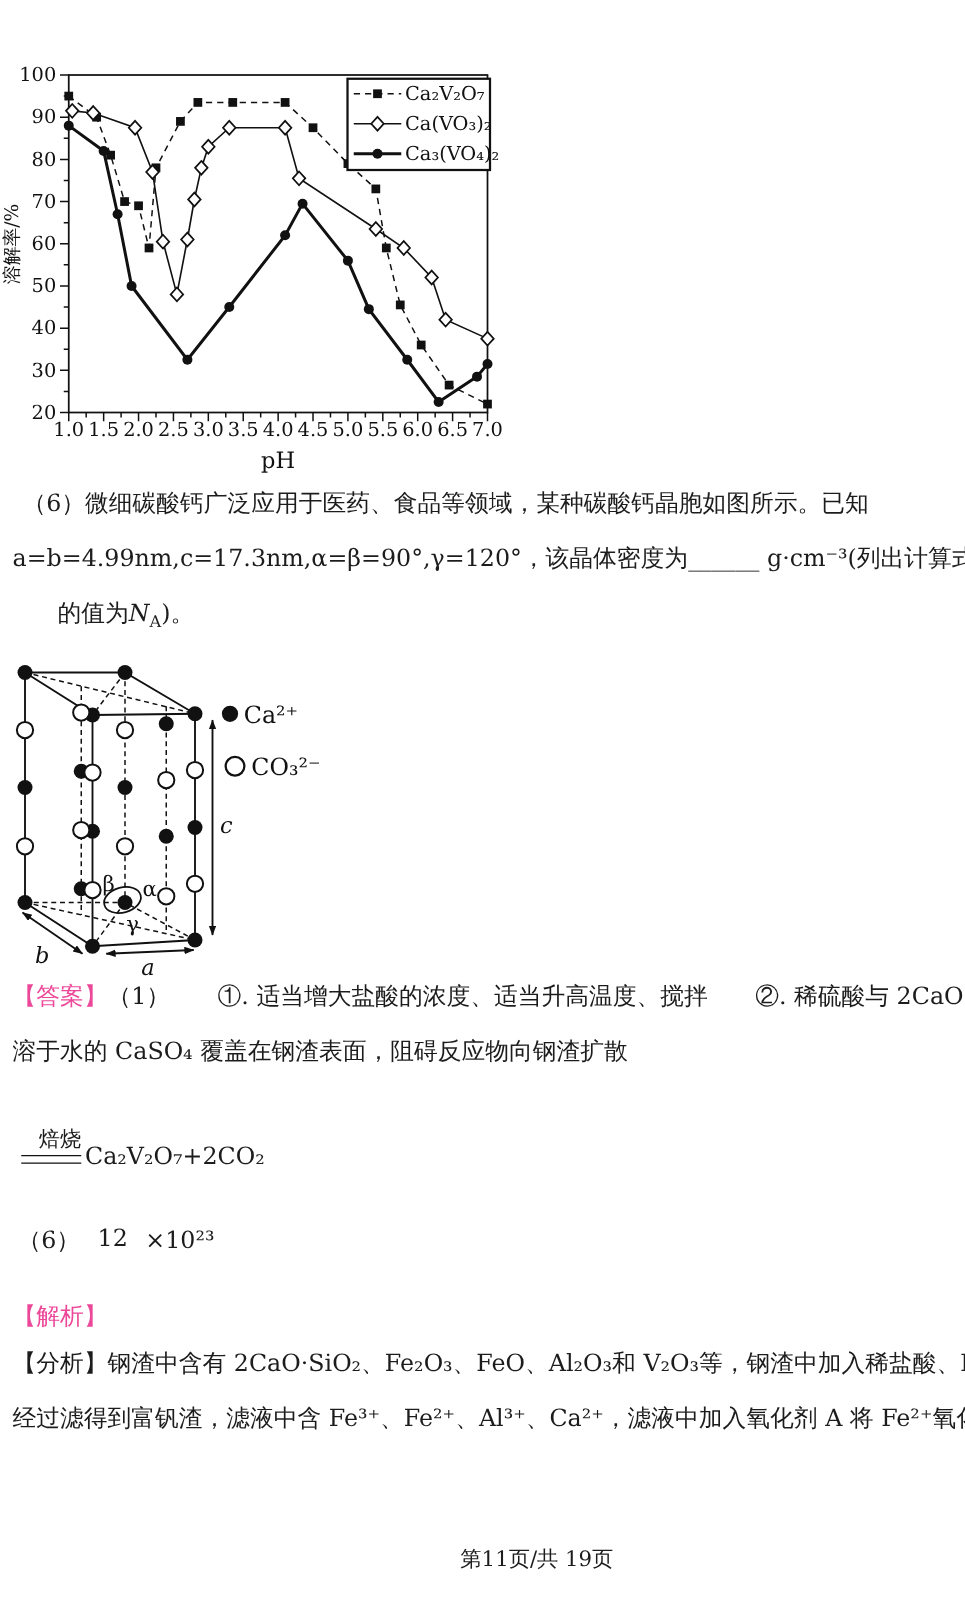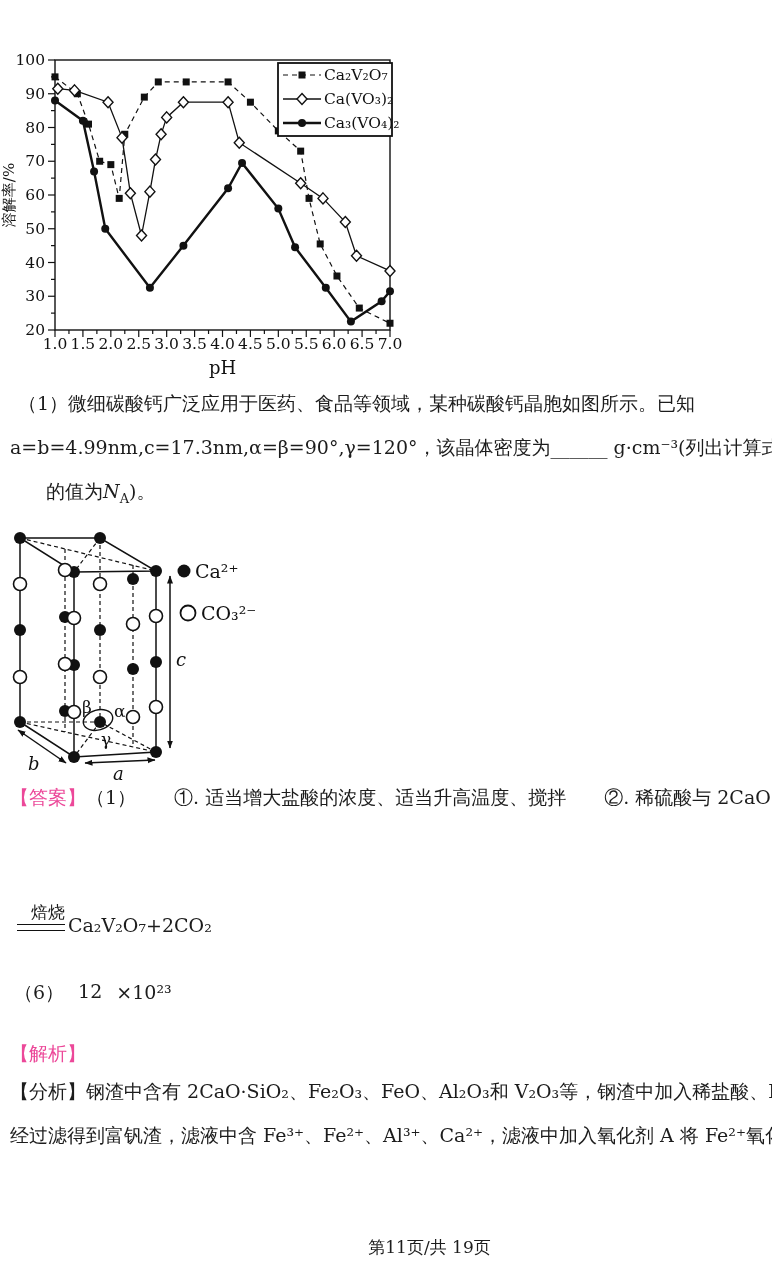--- a/index.html
+++ b/index.html
@@ -156,21 +156,21 @@
       <rect x="298.5" y="29.5" width="7" height="7" fill="#111"></rect>
       <text x="324" y="38" font-size="15.5" text-anchor="start">Ca₂V₂O₇</text>
       <line x1="283" y1="57" x2="321" y2="57" stroke="#111" stroke-width="1.3" stroke-dasharray="none"></line>
       <polygon points="302,51.5 307,57 302,62.5 297,57" fill="#fff" stroke="#111" stroke-width="1.4"></polygon>
       <text x="324" y="62" font-size="15.5" text-anchor="start">Ca(VO₃)₂</text>
       <line x1="283" y1="81" x2="321" y2="81" stroke="#111" stroke-width="2.4" stroke-dasharray="none"></line>
       <circle cx="302" cy="81" r="4" fill="#111"></circle>
       <text x="324" y="86" font-size="15.5" text-anchor="start">Ca₃(VO₄)₂</text>
     </svg>
 
-  <div class="abs t" style="left:18px;top:392px;">（1）微细碳酸钙广泛应用于医药、食品等领域，某种碳酸钙晶胞如图所示。已知</div>
+  <div class="abs t" style="left:18px;top:392px;">（6）微细碳酸钙广泛应用于医药、食品等领域，某种碳酸钙晶胞如图所示。已知</div>
   <div class="abs t" style="left:10px;top:436px;"><span>a=b=4.99nm,c=17.3nm,α=β=90°,γ=120°，该晶体密度为</span><span>______</span><span> g·cm⁻³</span><span>(列出计算式，阿伏加德罗常数</span></div>
   <div class="abs t nA" style="left:10px;top:480px;margin-left:36px;"><span>的值为</span><i>N</i><sub>A</sub><span>)。</span></div>
 
   <svg class="abs" style="left:8px;top:514px;" width="290" height="272" viewBox="0 0 290 272">
     <defs>
       <marker id="ah" markerWidth="9" markerHeight="8" refX="7.5" refY="3" orient="auto" markerUnits="userSpaceOnUse">
         <path d="M0,0L8,3L0,6z" fill="#111"></path>
       </marker>
       <marker id="ahr" markerWidth="9" markerHeight="8" refX="7.5" refY="3" orient="auto-start-reverse" markerUnits="userSpaceOnUse">
         <path d="M0,0L8,3L0,6z" fill="#111"></path>
@@ -241,20 +241,21 @@
     </g>
     <g>
       <circle cx="176" cy="57" r="6.5" fill="#111"></circle>
       <text x="187" y="64" font-size="19">Ca²⁺</text>
       <circle cx="180" cy="99" r="7.5" fill="#fff" stroke="#111" stroke-width="1.8"></circle>
       <text x="193" y="106" font-size="19">CO₃²⁻</text>
     </g>
   </svg>
 
   <div class="abs t" style="left:10px;top:786px;"><span class="blue">【答案】</span><span>（1）　　①. 适当增大盐酸的浓度、适当升高温度、搅拌　　②. 稀硫酸与 2CaO·SiO₂ 反应形成微</span></div>
+  <div class="abs t" style="left:10px;top:830px;">溶于水的 CaSO₄ 覆盖在钢渣表面，阻碍反应物向钢渣扩散</div>
 
   <div class="row t" style="left:14px;top:900px;height:38px;align-items:flex-end;">
     <span class="rxn">
       <span class="rxn-top">焙烧</span>
       <span class="rxn-bar"></span>
     </span>
     <span>Ca₂V₂O₇+2CO₂</span>
   </div>
 
   <div class="row t" style="left:14px;top:958px;height:70px;align-items:center;">

